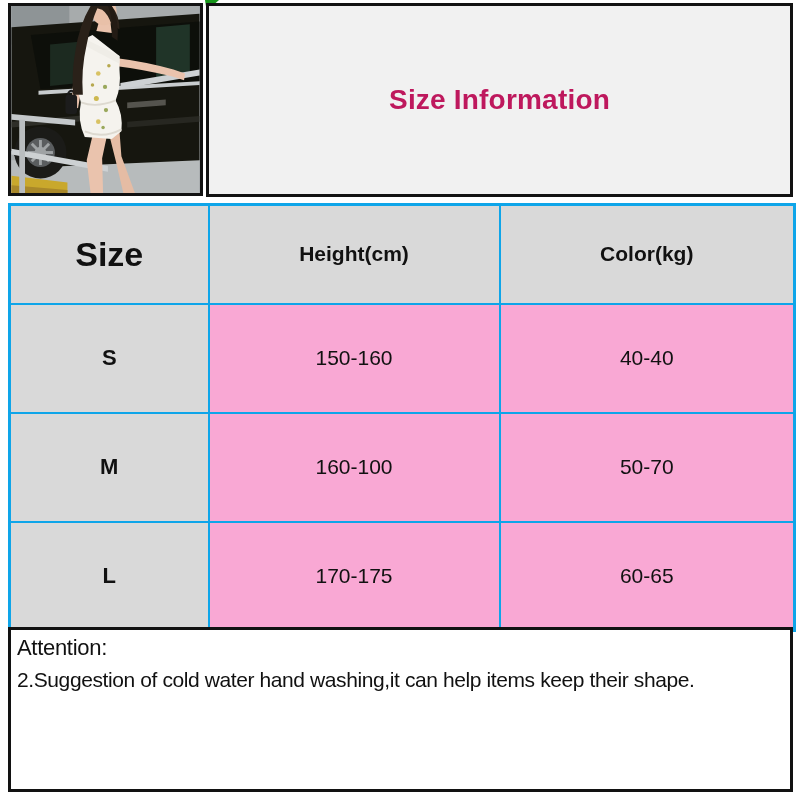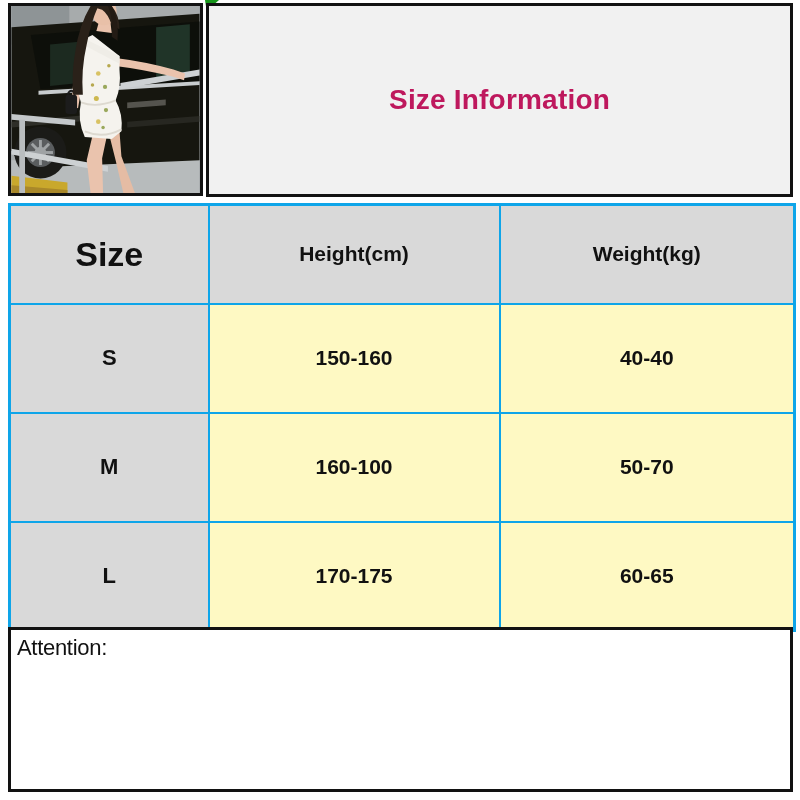--- a/index.html
+++ b/index.html
@@ -43,21 +43,21 @@
   col.c-size   { width: 199px; }
   col.c-height { width: 291px; }
   col.c-weight { width: 295px; }
 
   tr.header-row       { height: 99px; }
   tr.header-row th    { background: #d9d9d9; font-size: 21px; font-weight: bold; }
   tr.header-row th.size-head { font-size: 34px; }
 
   tr.data-row         { height: 109px; }
   tr.data-row td.size-cell { background: #d9d9d9; font-weight: bold; font-size: 22px; }
-  tr.data-row td.val-cell  { background: #fef9c3; font-weight: 700; font-size: 21px; }
+  tr.data-row td.val-cell  { background: #f9a8d4; font-weight: 400; font-size: 21px; }
 
   
   .attention-box {
     position: absolute; left: 8px; top: 627px; width: 785px; height: 165px;
     border: 3px solid #121212; background: #ffffff;
     padding: 3px 6px 8px 6px;
   }
   .attention-box .att-heading {
     font-size: 22px; line-height: 30px; letter-spacing: -0.3px;
   }
@@ -150,21 +150,21 @@
 <table class="size-table">
   <colgroup>
       <col class="c-size">
       <col class="c-height">
       <col class="c-weight">
     </colgroup>
   <tbody>
       <tr class="header-row">
     <th class="size-head">Size</th>
     <th>Height(cm)</th>
-    <th>Weight(kg)</th>
+    <th>Color(kg)</th>
   </tr>
   <tr class="data-row">
     <td class="size-cell">S</td>
     <td class="val-cell">150-160</td>
     <td class="val-cell">40-40</td>
   </tr>
   <tr class="data-row">
     <td class="size-cell">M</td>
     <td class="val-cell">160-100</td>
     <td class="val-cell">50-70</td>
@@ -172,13 +172,14 @@
   <tr class="data-row">
     <td class="size-cell">L</td>
     <td class="val-cell">170-175</td>
     <td class="val-cell">60-65</td>
   </tr>
 </tbody>
   </table>
 
 <div class="attention-box">
   <div class="att-heading">Attention:</div>
+  <p class="att-item">2.Suggestion of cold water hand washing,it can help items keep their shape.</p>
 </div>
 
 </body></html>

